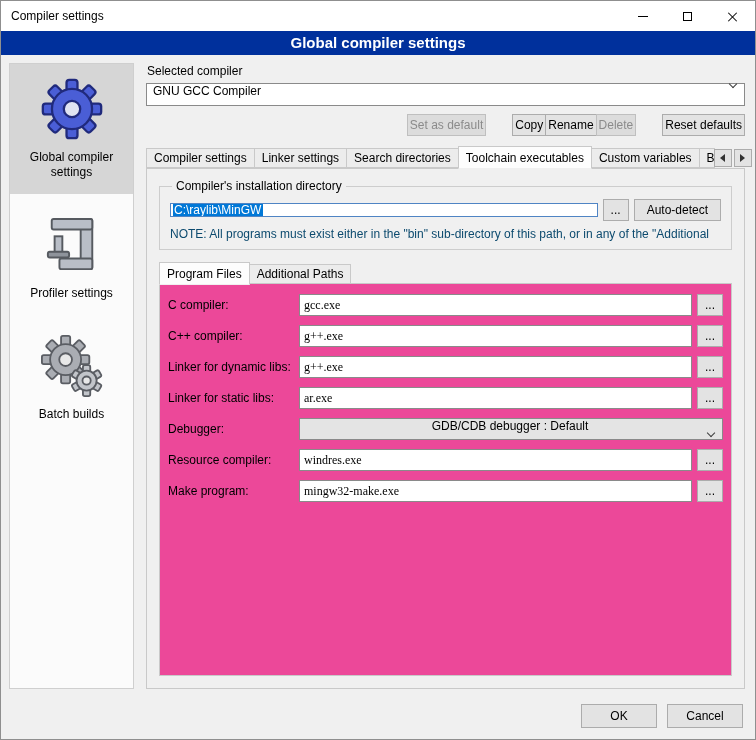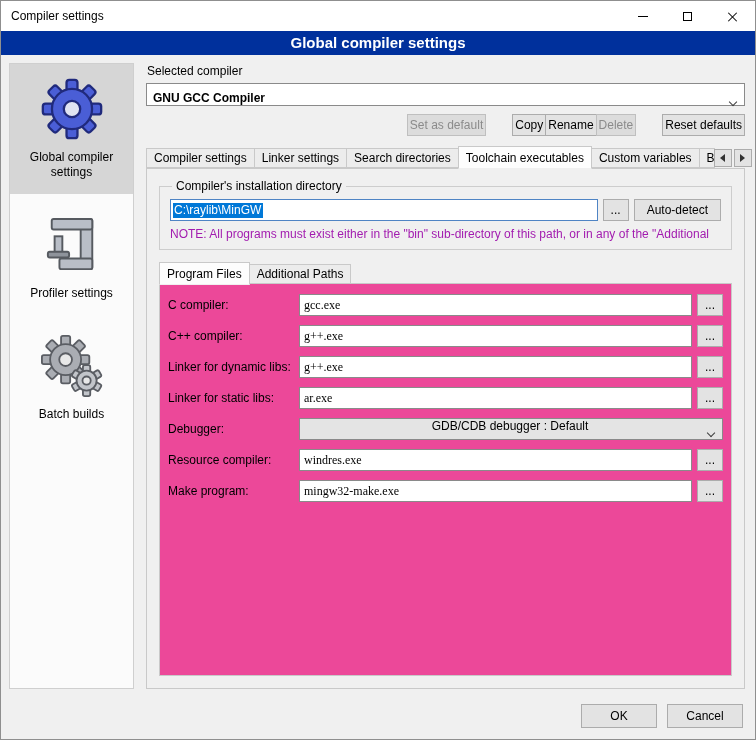--- a/index.html
+++ b/index.html
@@ -34,21 +34,21 @@
   
   .sidebar { flex:0 0 125px; background:#fbfbfb; border:1px solid #cfcfcf; display:flex; flex-direction:column; overflow:hidden; }
   .side-item { padding:12px 4px 14px; display:flex; flex-direction:column; align-items:center; gap:8px; cursor:default; }
   .side-item.selected { background:#d6d6d6; }
   .side-item .icon { width:66px; height:66px; display:flex; align-items:center; justify-content:center; }
   .side-item .lbl { font-size:12px; text-align:center; line-height:1.25; color:#000; }
   .side-item + .side-item { margin-top:6px; }
   
   .content { flex:1; display:flex; flex-direction:column; min-width:0; }
   .sc-label { font-size:12px; margin:1px 0 5px 1px; }
-  .combobox { height:23px; border:1px solid #8a8a8a; background:#fff; display:flex; align-items:flex-end; padding:12px 8px 0 6px; font-size:12px;font-weight:bold; }
+  .combobox { height:23px; border:1px solid #8a8a8a; background:#fff; display:flex; align-items:flex-start; padding:0 8px 0 6px; font-size:12px; }
   .chev { width:6px; height:6px; border-right:1px solid #3c3c3c; border-bottom:1px solid #3c3c3c; transform:rotate(45deg); margin-left:auto; margin-top:-3px; flex:0 0 auto; }
   
   .btn { height:22px; font-family:"Liberation Sans","DejaVu Sans",sans-serif; font-size:12px; background:#e3e3e3; border:1px solid #acacac; color:#000; padding:0 2px; cursor:default; }
   .btn.disabled { color:#8b8b8b; background:#dcdcdc; border-color:#bfbfbf; }
   .btn-row { display:flex; margin-top:8px; align-items:center; }
   .ml-auto { margin-left:auto; }
   .gap-left { margin-left:26px; }
   .joined { margin-left:-1px; }
   
   .tabs { display:flex; align-items:flex-end; margin-top:10px; position:relative; z-index:2; }
@@ -57,25 +57,25 @@
   .tab.truncated { overflow:hidden; min-width:0; flex-shrink:1; }
   .tab-scrolls { margin-left:auto; display:flex; gap:2px; padding-bottom:1px; flex:0 0 auto; }
   .scrollbtn { width:18px; height:18px; background:#e3e3e3; border:1px solid #acacac; display:flex; align-items:center; justify-content:center; padding:0; }
   .tri-l { width:0; height:0; border-top:4px solid transparent; border-bottom:4px solid transparent; border-right:5px solid #333; }
   .tri-r { width:0; height:0; border-top:4px solid transparent; border-bottom:4px solid transparent; border-left:5px solid #333; }
   
   .tabpanel { flex:1; border:1px solid #c9c9c9; background:#f0f0f0; padding:10px 12px 12px; display:flex; flex-direction:column; min-height:0; }
   fieldset.groupbox { border:1px solid #cdcdcd; margin:0; padding:6px 10px 8px; }
   fieldset.groupbox legend { font-size:12px; padding:0 4px; margin-left:2px; }
   .dir-row { display:flex; gap:5px; align-items:center; }
-  .textbox { flex:1; height:22px; border:1px solid #4f84c4; background:#fff; display:flex; align-items:center; padding:0 2px; font-size:12px; overflow:hidden; }
+  .textbox { flex:1; height:14px; border:1px solid #4f84c4; background:#fff; display:flex; align-items:center; padding:0 2px; font-size:12px; overflow:hidden; }
   .textbox .sel { background:#0078d7; color:#fff; padding:0 2px 1px 1px; white-space:nowrap; }
   .btn.browse { flex:0 0 26px; width:26px; padding:0; height:22px; }
   .btn.autodetect { height:22px; padding:0 12px; flex:0 0 auto; }
-  .note { margin-top:6px; font-size:12px; color:#a21caf; white-space:nowrap; overflow:hidden; }
+  .note { margin-top:6px; font-size:12px; color:#0c4a6e; white-space:nowrap; overflow:hidden; }
   .subtabs { display:flex; align-items:flex-end; margin-top:12px; position:relative; z-index:2; }
   .subpanel { flex:1; border:1px solid #c9c9c9; background:#ec4899; margin-top:-1px; padding:10px 8px; min-height:0; }
   
   .fgrid { display:grid; grid-template-columns:126px 1fr 26px; grid-auto-rows:22px; row-gap:9px; column-gap:5px; align-items:center; align-content:start; }
   .flabel { font-size:12px; white-space:nowrap; }
   .tinput { height:22px; border:1px solid #8a8a8a; background:#fff; font-family:Liberation Serif, serif; font-size:12px; padding:0 4px; width:100%; }
   .btn.rowbrowse { height:22px; width:26px; padding:0; }
   .combo2 { grid-column:2 / 4; height:22px; border:1px solid #8a8a8a; background:#e4e4e4; display:flex; align-items:center; padding:0 8px 0 6px; font-size:12px;flex-direction:column; }
   
   .footer { flex:0 0 38px; display:flex; justify-content:flex-end; align-items:center; gap:10px; padding:0 12px 8px; }

